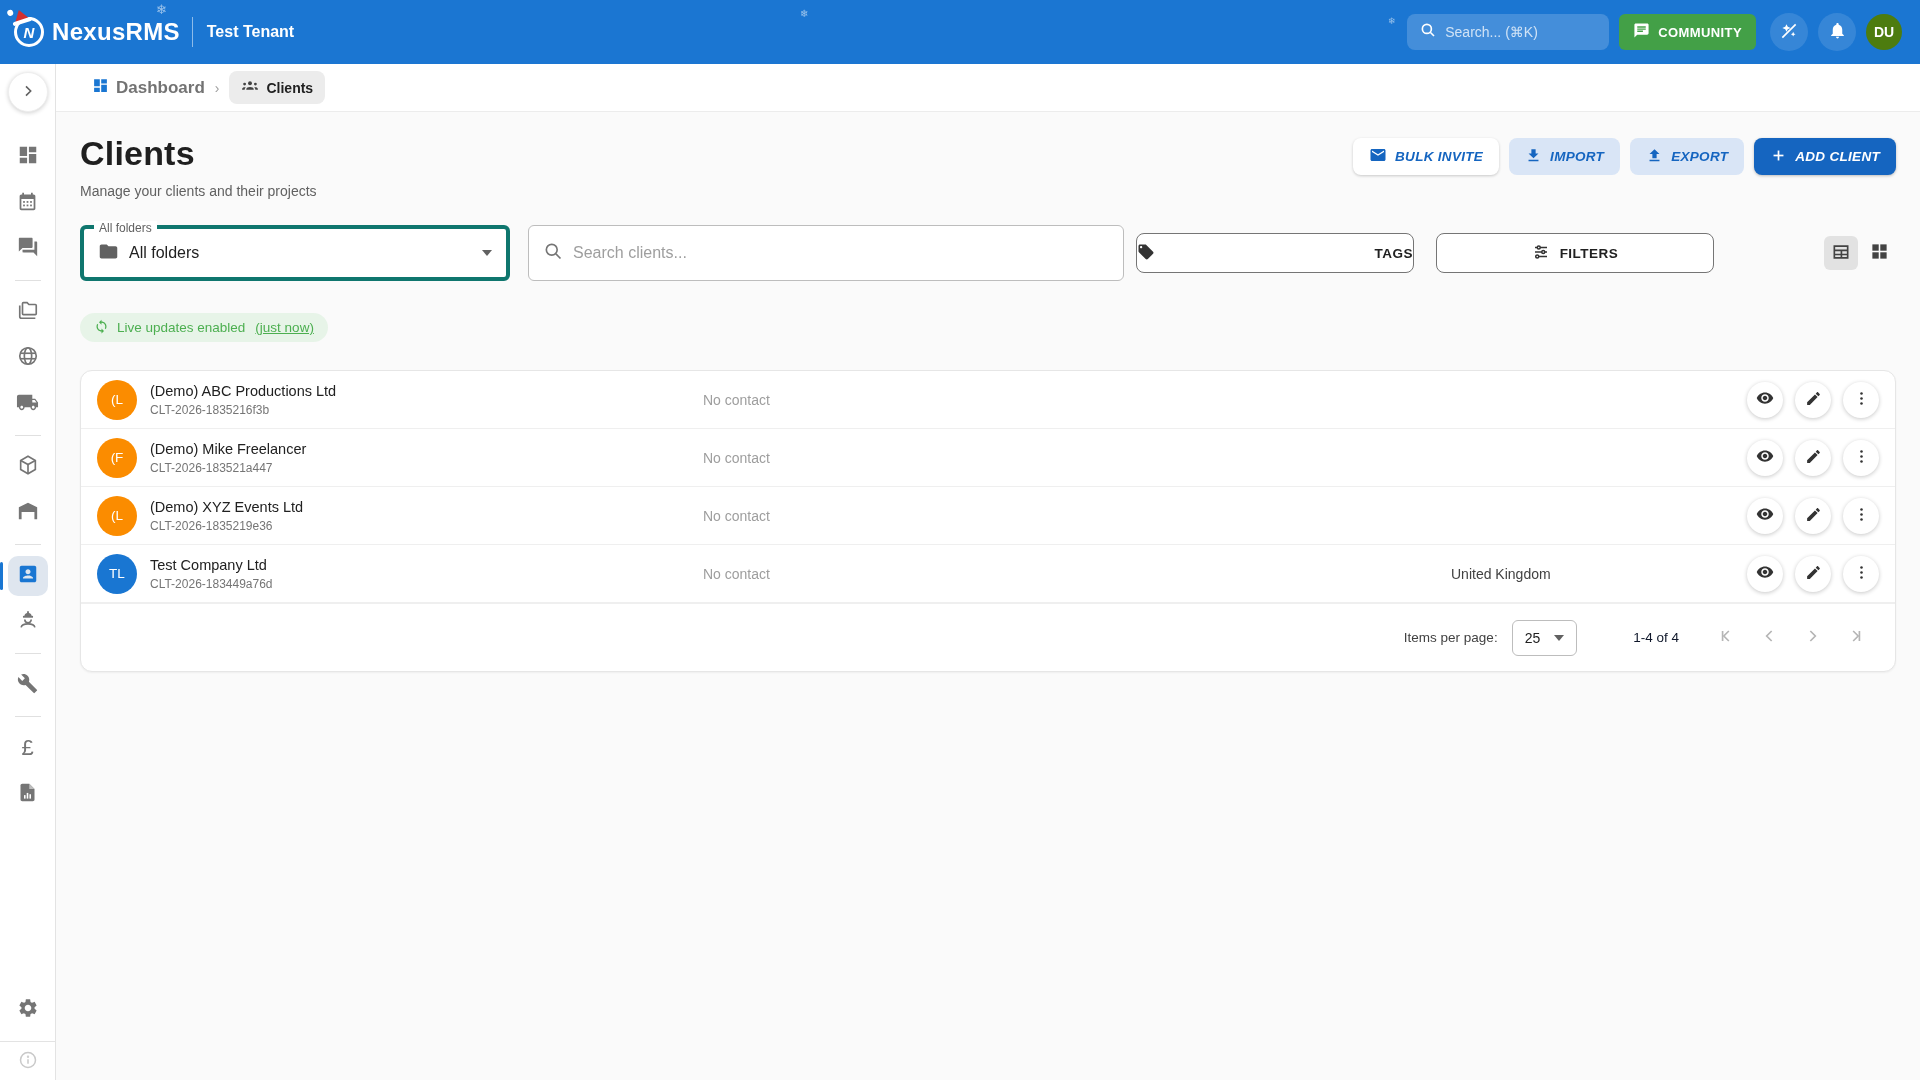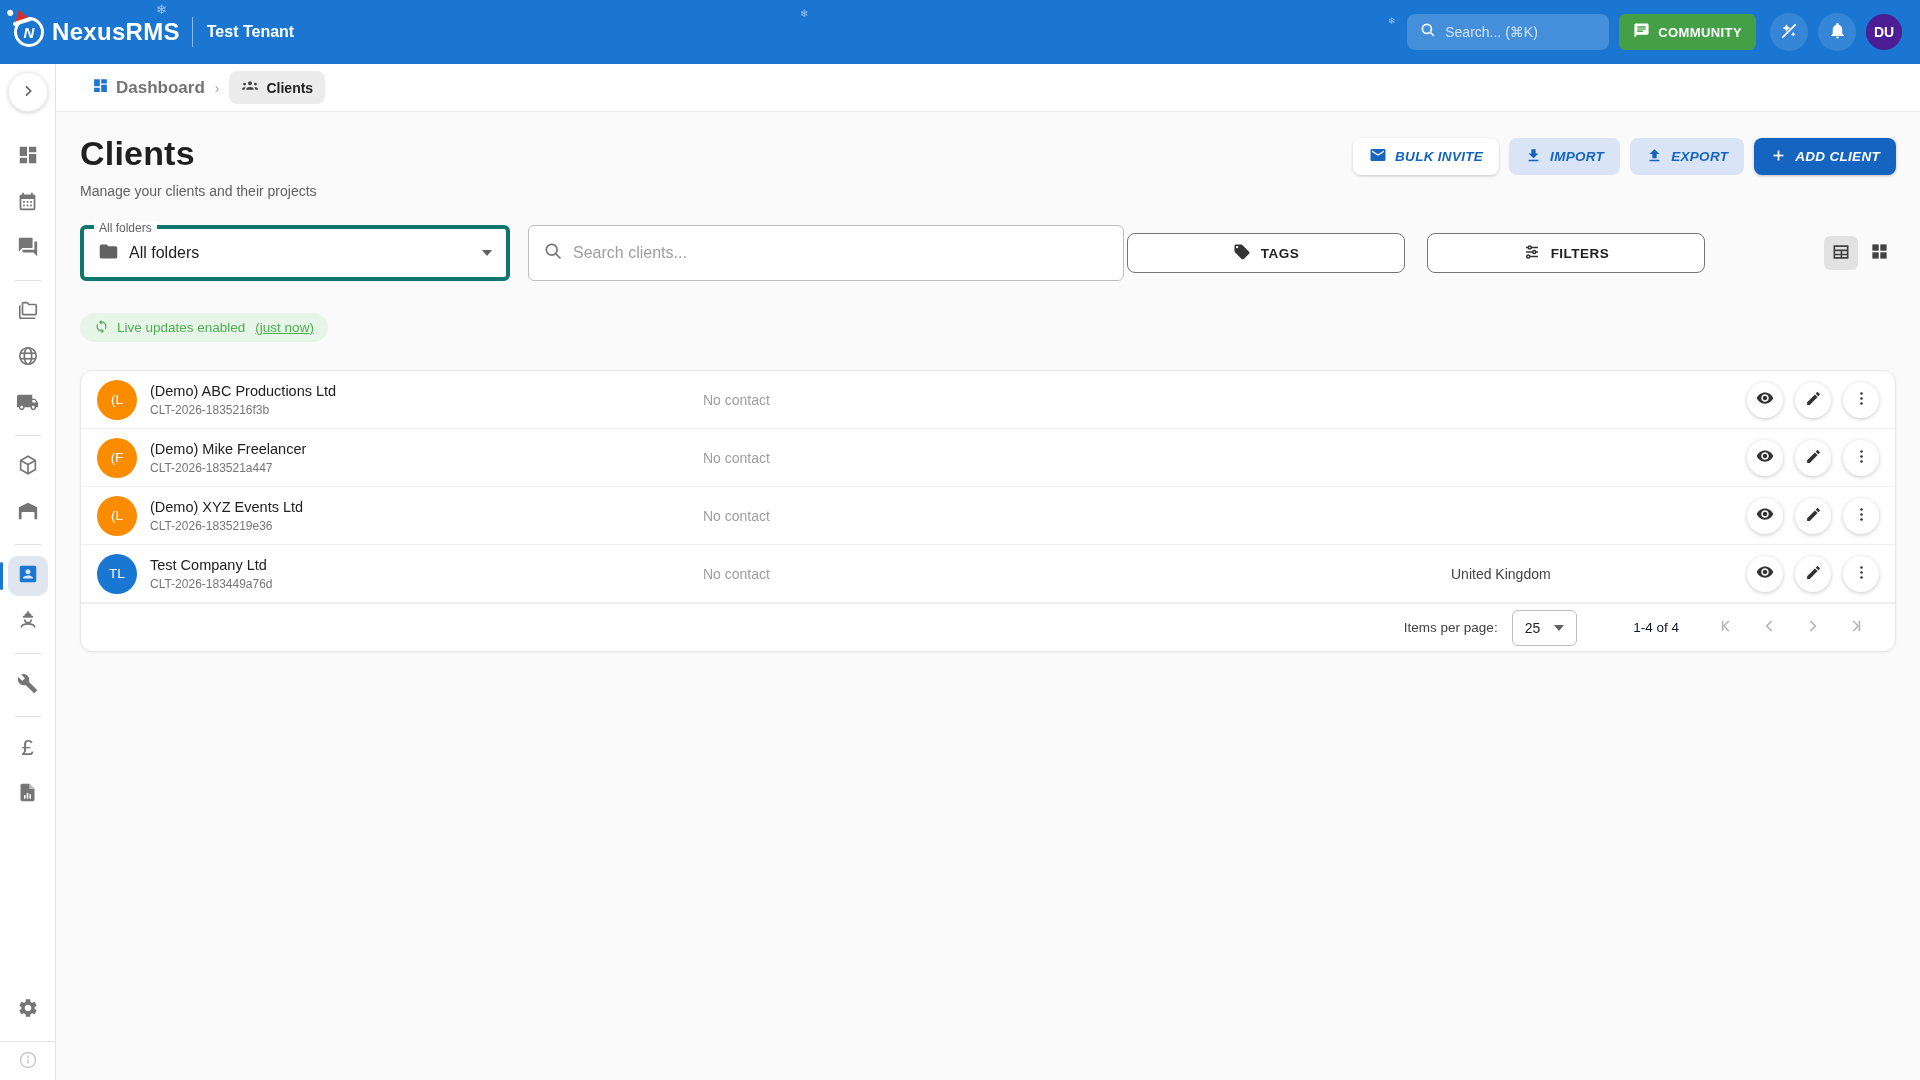--- a/index.html
+++ b/index.html
@@ -25,21 +25,21 @@
   .snowflake { position:absolute; color:#fff; opacity:.55; font-size:13px; pointer-events:none; }
   .hdr-search { display:flex; align-items:center; gap:8px; width:202px; height:36px;
     background:rgba(255,255,255,.18); border-radius:8px; padding:0 12px; margin-right:10px; }
   .hdr-search input { background:transparent; border:none; outline:none; color:#fff; font-size:14px; width:100%; }
   .hdr-search input::placeholder { color:rgba(255,255,255,.75); }
   .community-btn { display:flex; align-items:center; gap:8px; height:36px; background:#43a047;
     color:#fff; border:none; border-radius:6px; padding:0 14px; font-size:13px; font-weight:bold;
     letter-spacing:.4px; cursor:pointer; margin-right:14px; }
   .icon-btn { width:38px; height:38px; border-radius:50%; border:none; background:rgba(255,255,255,.12);
     display:flex; align-items:center; justify-content:center; cursor:pointer; margin-right:10px; color:#fff; }
-  .avatar-btn { width:36px; height:36px; border-radius:50%; border:none; background:#4c1d95; color:#fff;
+  .avatar-btn { width:36px; height:36px; border-radius:50%; border:none; background:#4d7c0f; color:#fff;
     font-size:14px; font-weight:bold; cursor:pointer; margin-right:2px; }
 
   
   .shell { display:flex; height:1016px; }
   .sidebar { width:56px; background:#fff; border-right:1px solid #e3e3e3; display:flex;
     flex-direction:column; align-items:center; position:relative; }
   .collapse-btn { width:40px; height:40px; margin-top:8px; border-radius:50%; background:#fff;
     border:1px solid #eee; box-shadow:0 1px 4px rgba(0,0,0,.18); display:flex; align-items:center;
     justify-content:center; cursor:pointer; color:#616161; }
   .nav-icons { display:flex; flex-direction:column; align-items:center; margin-top:22px; width:100%; flex:1; }
@@ -82,21 +82,21 @@
   .folder-select .value { font-size:16px; color:#212121; margin-left:10px; flex:1; }
   .caret { width:0; height:0; border-left:5px solid transparent; border-right:5px solid transparent;
     border-top:6px solid #616161; }
   .search-field { display:flex; align-items:center; gap:10px; width:596px; height:56px; background:#fff;
     border:1px solid #bdbdbd; border-radius:6px; margin-left:18px; padding:0 14px; }
   .search-field input { border:none; outline:none; font-size:16px; color:#212121; width:100%; }
   .search-field input::placeholder { color:#9e9e9e; }
   .outline-btn { display:flex; align-items:center; justify-content:center; gap:10px; width:278px; height:40px;
     background:#fff; border:1px solid #757575; border-radius:8px; font-size:13.5px; font-weight:bold;
     letter-spacing:.5px; color:#212121; cursor:pointer; }
-  .outline-btn.first { margin-left:3px; }
+  .outline-btn.first { margin-left:12px;justify-content:space-between; }
   .outline-btn + .outline-btn { margin-left:22px; }
   .view-toggle { margin-left:auto; display:flex; align-items:center; gap:4px; }
   .vt-btn { width:34px; height:34px; border:none; background:transparent; border-radius:6px;
     display:flex; align-items:center; justify-content:center; color:#424242; cursor:pointer; }
   .vt-btn.active { background:#e2e2e2; }
 
   .live-chip { display:inline-flex; align-items:center; gap:8px; height:29px; border-radius:15px;
     background:#e7f4e8; color:#4caf50; font-size:13.5px; padding:0 14px; margin-top:32px; }
   .live-chip .ts { margin-left:2px;text-decoration:underline; }
 
@@ -115,21 +115,21 @@
   .av-blue { background:#1976d2; }
   .client-name { font-size:14.5px; color:#212121; }
   .client-code { font-size:12px; color:#757575; margin-top:4px; }
   .cell-muted { font-size:14px; color:#9e9e9e; }
   .cell-plain { font-size:14px; color:#424242; }
   .actions-cell { justify-self:end; display:flex; gap:12px; }
   .row-action { width:36px; height:36px; border-radius:50%; border:none; background:#fff;
     box-shadow:0 1px 4px rgba(0,0,0,.22); display:flex; align-items:center; justify-content:center;
     color:#333; cursor:pointer; }
 
-  .pagination { height:48px; display:flex; align-items:center; justify-content:flex-end;
+  .pagination { height:68px; display:flex; align-items:center; justify-content:flex-end;
     padding-right:20px; gap:0; border-top:1px solid #efefef; }
   .pg-label { font-size:13.5px; color:#424242; }
   .pp-select { display:flex; align-items:center; gap:14px; border:1px solid #bdbdbd; border-radius:6px;
     height:36px; padding:0 12px; margin-left:14px; font-size:14px; color:#212121; background:#fff; cursor:pointer; }
   .pg-range { font-size:13.5px; color:#0f172a; margin-left:56px; }
   .pg-nav { display:flex; align-items:center; margin-left:28px; }
   .pg-btn { width:42px; height:42px; border:none; background:transparent; color:#b5b5b5;
     display:flex; align-items:center; justify-content:center; cursor:default; }
 </style>
 </head>

